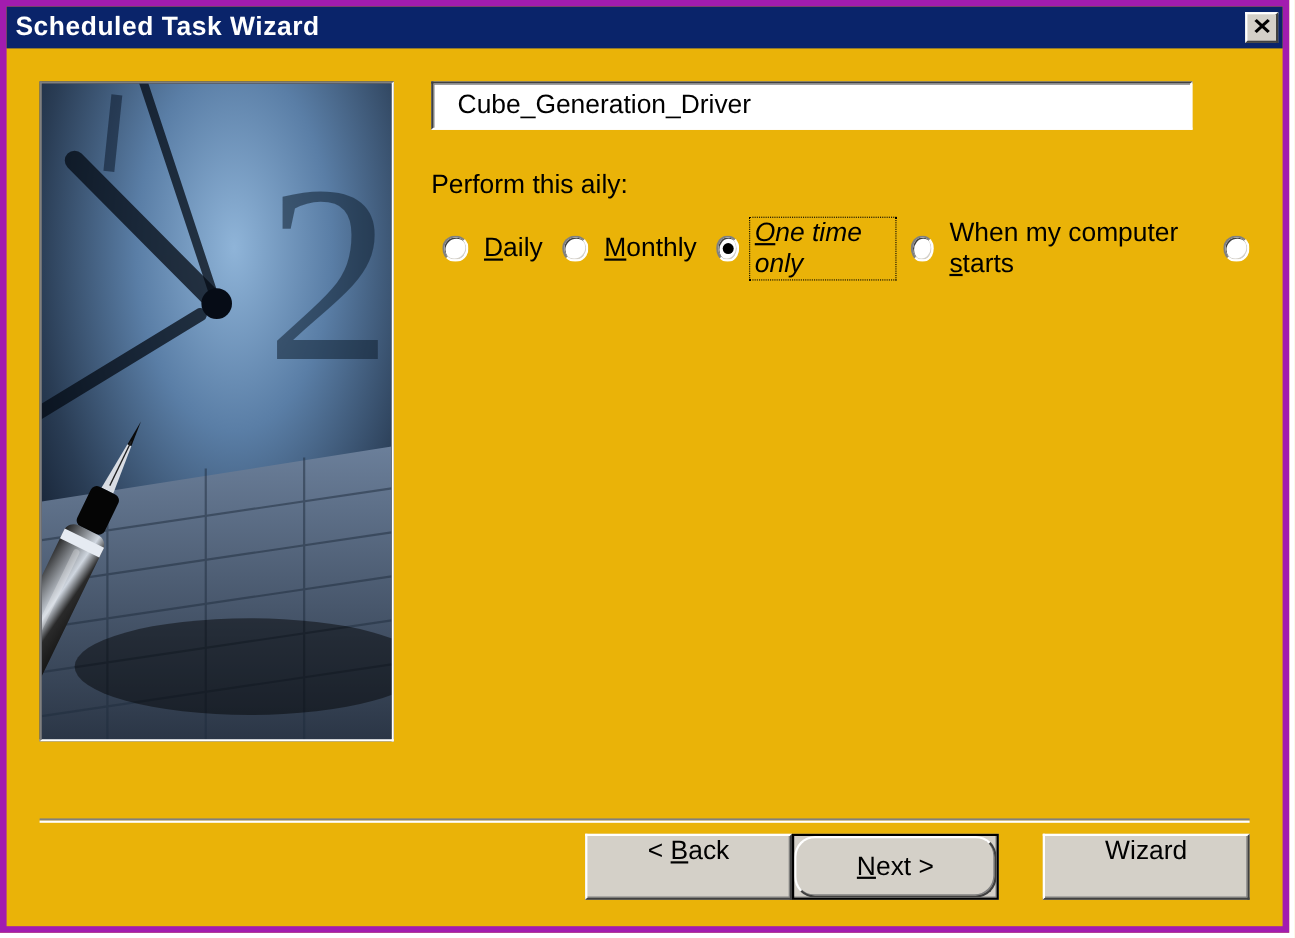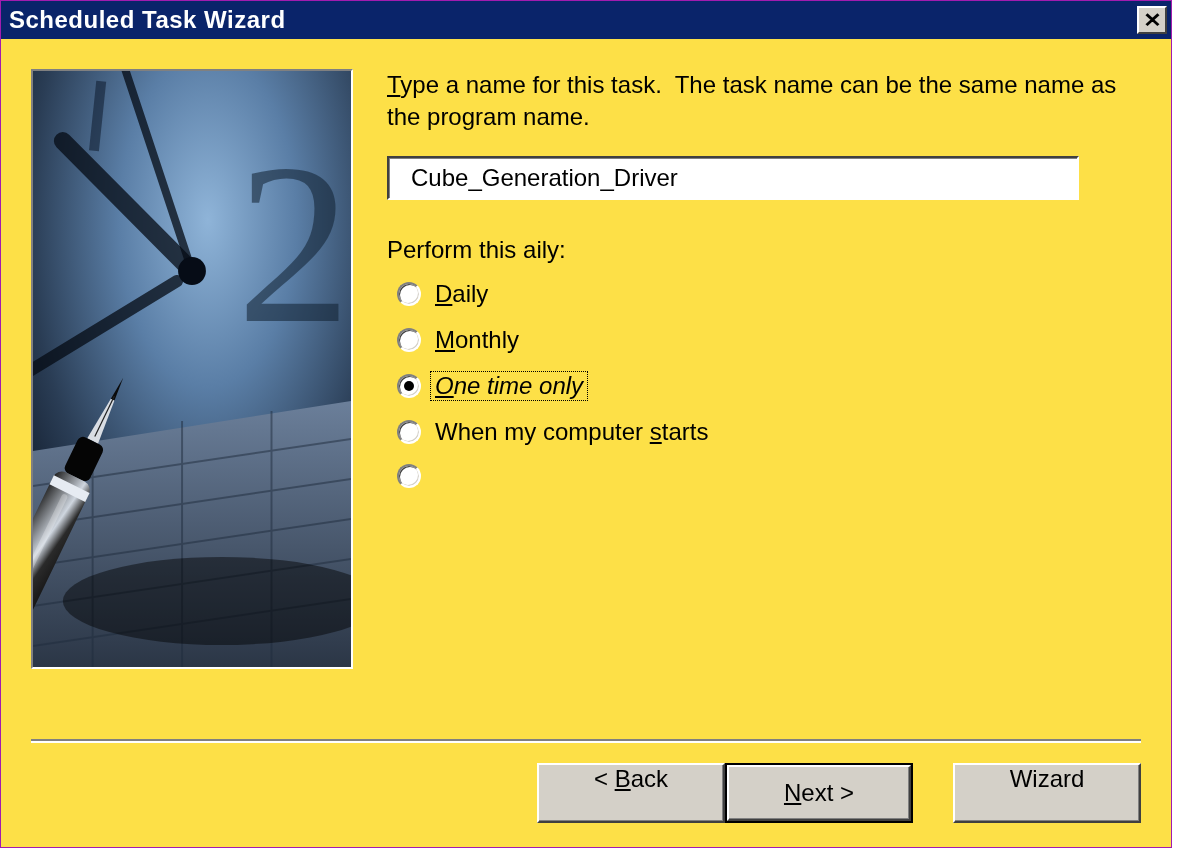--- a/index.html
+++ b/index.html
@@ -11,22 +11,22 @@
     font-family: Tahoma, "MS Sans Serif", Arial, sans-serif;
     font-size: 22px;
     -webkit-font-smoothing: none;
     font-smooth: never;
   }
 
   .wizard-window {
     position: relative;
     width: 1172px;
     height: 848px;
-    border: 1px solid #a21caf;
-    background: #fde047;
+    border: 6px solid #a21caf;
+    background: #eab308;
     box-sizing: border-box;
   }
 
   
   .title-bar {
     display: flex;
     align-items: center;
     height: 38px;
     background: #0a246a; 
     color: #ffffff;
@@ -136,21 +136,21 @@
 
   .perform-label {
     margin-top: 36px;
     margin-bottom: 16px;
     font-size: 24px;
     color: #000;
   }
 
   .radio-list {
     display: flex;
-    flex-direction: column;
+    flex-direction: row;
     gap: 18px;
     padding-left: 10px;
   }
   .radio-row {
     display: flex;
     align-items: center;
     gap: 14px;
     font-size: 24px;
     color: #000;
   }
@@ -231,20 +231,21 @@
     height: 100%;
     box-sizing: border-box;
     border-top: 2px solid #ffffff;
     border-left: 2px solid #ffffff;
     border-right: 2px solid #404040;
     border-bottom: 2px solid #404040;
     box-shadow: inset -1px -1px 0 #808080;
     display: flex;
     align-items: center;
     justify-content: center;
+    border-radius: 19px;
   }
   .btn-gap { width: 40px; }
 
 </style>
 </head>
 <body>
 
 <div class="wizard-window">
 
   <div class="title-bar">
@@ -315,21 +316,20 @@
 
             <rect x="-20" y="48" width="40" height="10" fill="#e6ebf2"></rect>
 
             <rect x="-4" y="60" width="6" height="220" fill="#ffffff" opacity="0.25" rx="3"></rect>
           </g>
         </svg>
       </div>
 
       <div class="right-pane">
 
-        <div class="instruction"><span class="ul">T</span>ype a name for this task.&nbsp; The task name can be the same name as the program name.</div>
 
         <div class="task-name-input">
           <input type="text" value="Cube_Generation_Driver" style="">
         </div>
 
         <div class="perform-label">Perform this aily:</div>
 
         <div class="radio-list" id="radio-list">
 
         <div class="radio-row">

